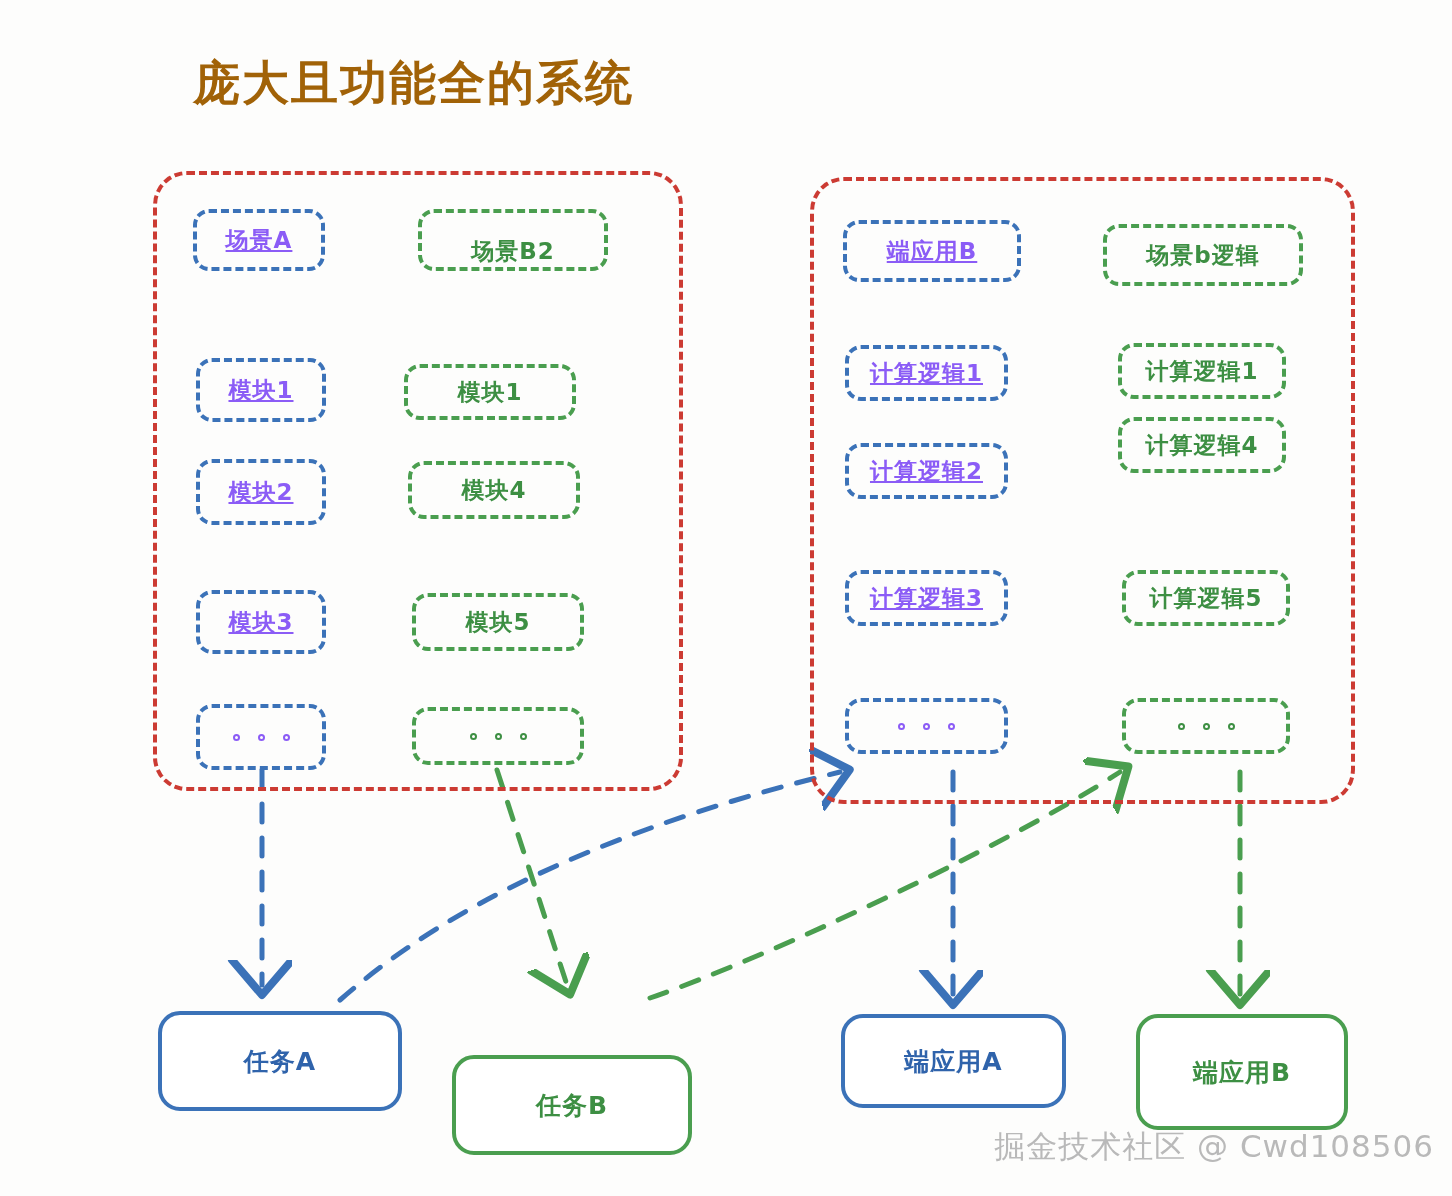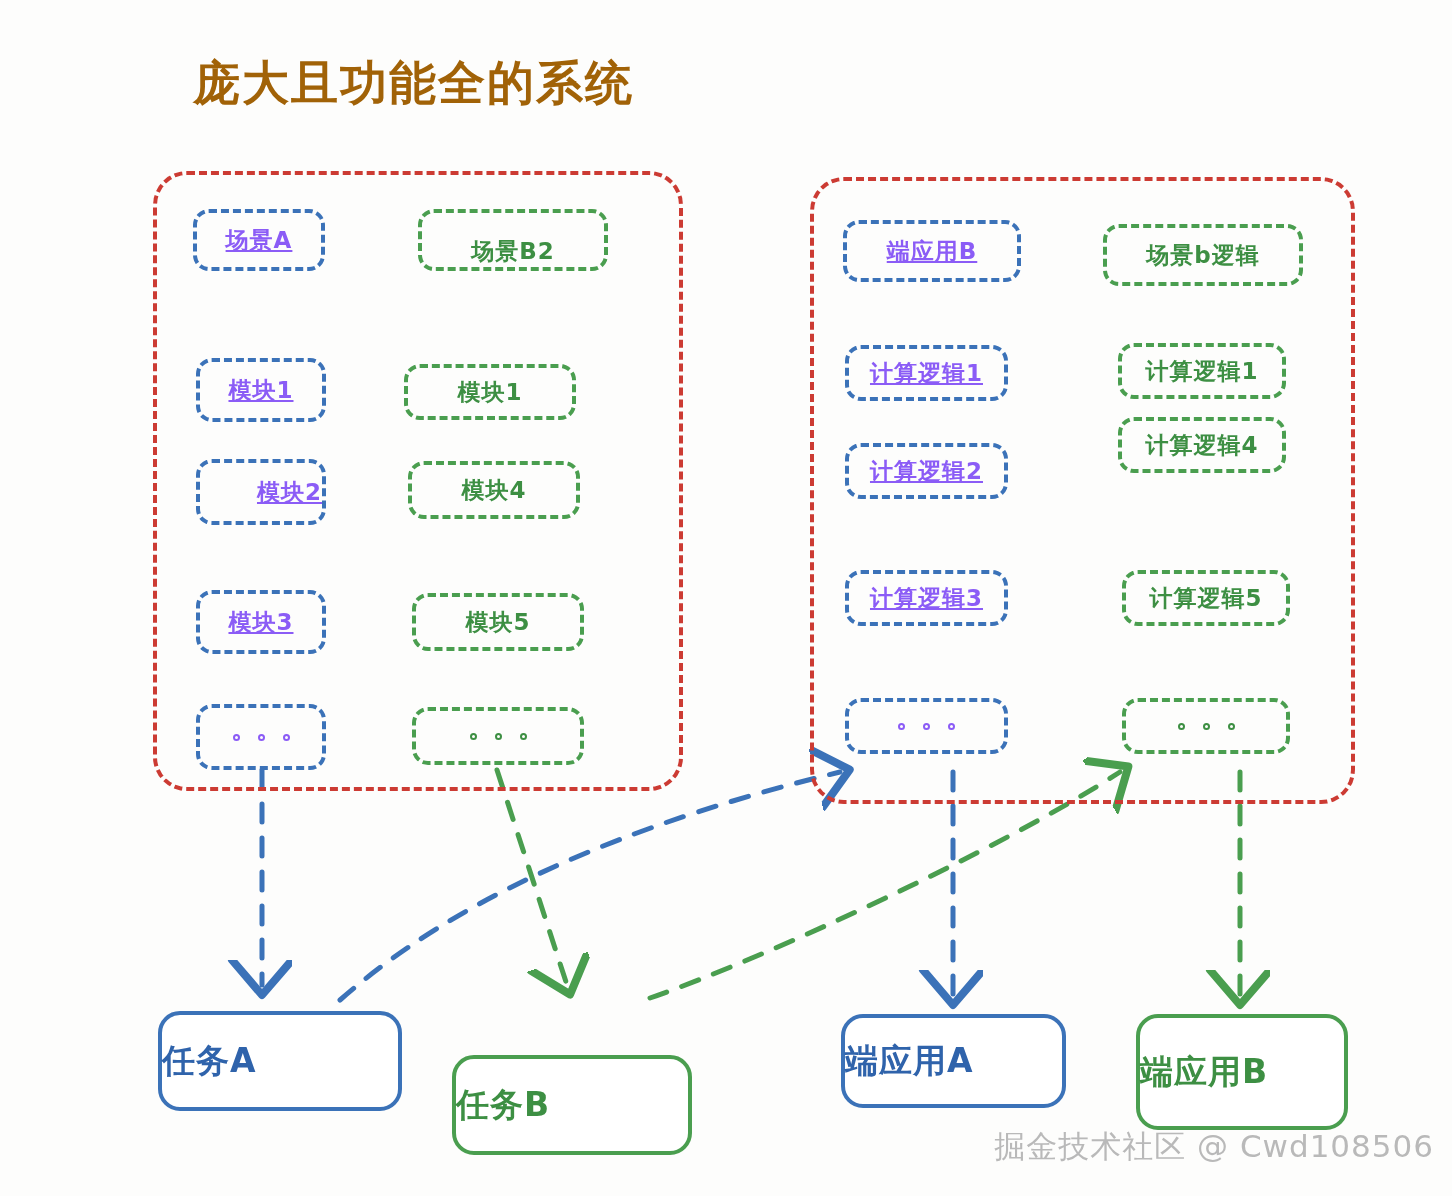--- a/index.html
+++ b/index.html
@@ -74,21 +74,22 @@
 
   
   .endbox {
     position: absolute;
     box-sizing: border-box;
     border-width: 4px;
     border-style: solid;
     border-radius: 22px;
     display: flex;
     align-items: center;
-    font-size: 33px;
+    justify-content: center;
+    font-size: 25px;
     font-weight: 700;
     letter-spacing: 1px;
     white-space: nowrap;
     background: #ffffff;
   }
   .endbox.blue  { border-color: #3b72b8; color: #2f63ab; }
   .endbox.green { border-color: #4a9e4f; color: #3d8f43; }
 
   
   #arrow-layer {
@@ -139,21 +140,21 @@
 </svg>
 
 <div id="group-left" class="group-container"></div>
 
 <div class="node blue" style="left:193px;  top:209px; width:132px; height:62px;">
   <span>场景A</span>
 </div>
 <div class="node blue" style="left:196px;  top:358px; width:130px; height:64px;">
   <span>模块1</span>
 </div>
-<div class="node blue" style="left:196px;  top:459px; width:130px; height:66px;justify-content:flex-end;">
+<div class="node blue" style="left:196px;  top:459px; width:130px; height:66px;">
   <span>模块2</span>
 </div>
 <div class="node blue" style="left:196px;  top:590px; width:130px; height:64px;">
   <span>模块3</span>
 </div>
 <div class="node blue" style="left:196px;  top:704px; width:130px; height:66px;">
   <span class="dots">
       <i></i>
       <i></i>
       <i></i>

